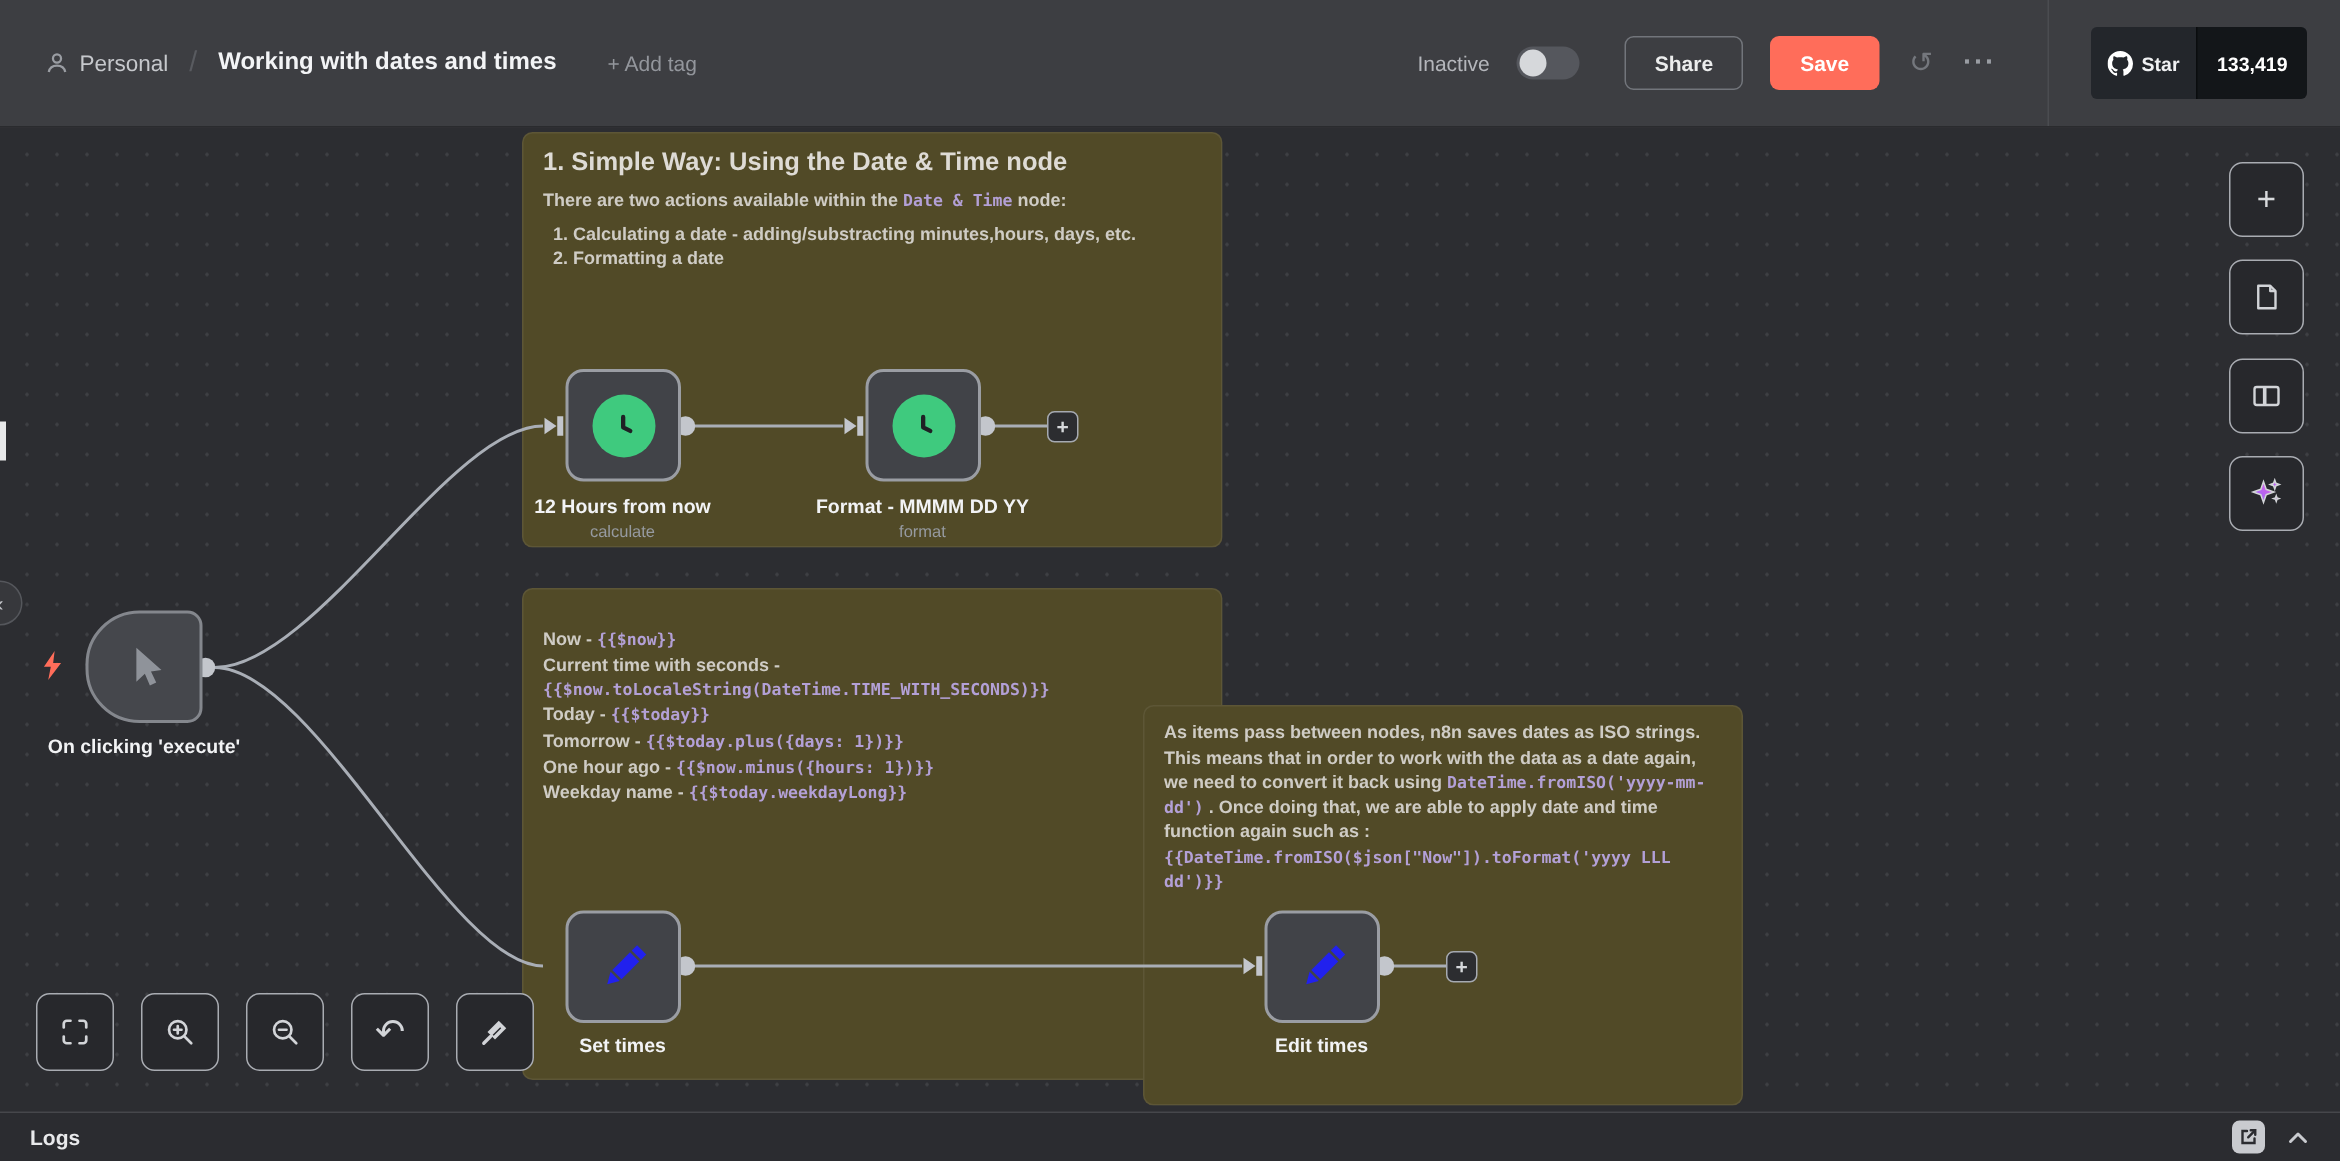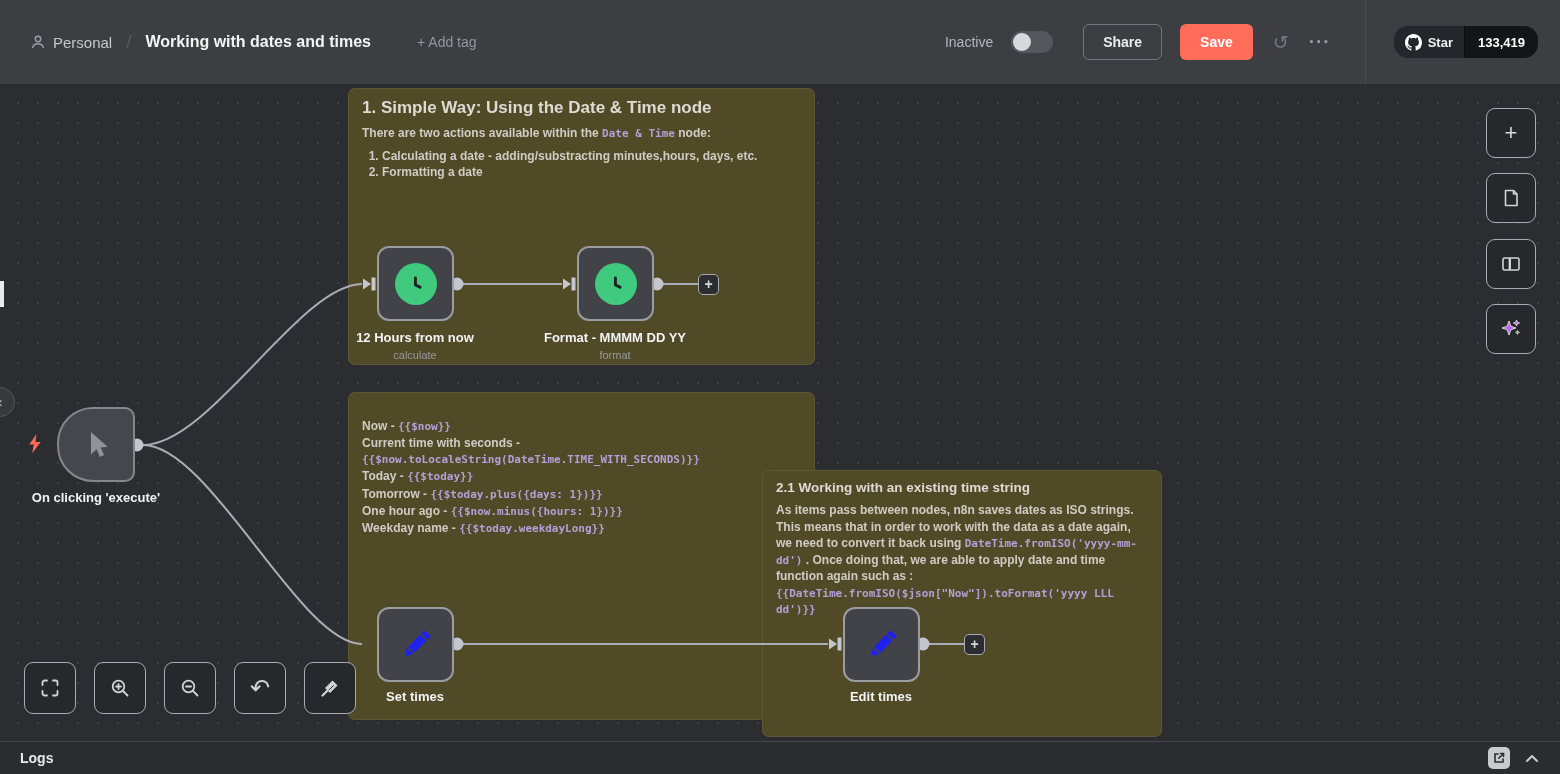--- a/index.html
+++ b/index.html
@@ -7,34 +7,34 @@
     font-family:"Liberation Sans", sans-serif; }
 
   
   .topbar { position:absolute; left:0; top:0; width:1560px; height:85px;
     background:#3d3e42; border-bottom:1px solid #2a2b2e; display:flex;
     align-items:center; padding:0 22px 0 30px; z-index:20; }
   .crumbs { display:flex; align-items:center; gap:10px; }
   .crumb-proj { display:flex; align-items:center; gap:7px; color:#c6c8cc; font-size:15px; cursor:pointer;}
   .crumb-sep { color:#595b60; font-size:19px; font-weight:300; padding:0 4px;}
   .wf-title { color:#f3f4f6; font-size:16px; font-weight:700; }
-  .add-tag { color:#93969c; font-size:14px; margin-left:36px; cursor:pointer;}
+  .add-tag { color:#93969c; font-size:14px; margin-left:24px; cursor:pointer;}
   .topbar-right { margin-left:auto; display:flex; align-items:center; gap:18px; height:100%;}
   .inactive-lbl { color:#b4b6bb; font-size:14px; }
   .toggle { width:42px; height:22px; border-radius:11px; background:#55575d; position:relative; cursor:pointer; }
   .toggle-knob { position:absolute; left:2px; top:2px; width:18px; height:18px; border-radius:50%; background:#d6d8db; }
   .btn-share { background:transparent; border:1px solid #72757b; border-radius:6px;
     color:#eceded; font-size:14px; font-weight:600; padding:9px 19px; margin-left:12px; cursor:pointer;
     font-family:Liberation Sans, sans-serif;}
   .btn-save { background:#ff6d5a; border:none; border-radius:6px; color:#fff;
     font-size:14px; font-weight:600; padding:10px 20px; cursor:pointer; font-family:"Liberation Sans",sans-serif;text-align:right;}
   .icon-history { color:#74777d; font-size:19px; cursor:pointer; padding:0 2px;}
   .icon-more { color:#9a9da3; font-size:19px; font-weight:700; letter-spacing:1px; cursor:pointer;}
   .hdr-divider { width:1px; height:100%; background:#4b4c50; margin:0 10px 0 16px;}
-  .gh-widget { display:flex; align-items:stretch; height:32px; border-radius:14px; overflow:hidden; cursor:pointer;}
+  .gh-widget { display:flex; align-items:stretch; height:48px; border-radius:4px; overflow:hidden; cursor:pointer;}
   .gh-star { display:flex; align-items:center; gap:6px; background:#23262b; color:#f0f1f3;
     font-size:13px; font-weight:600; padding:0 11px;}
   .gh-count { display:flex; align-items:center; background:#131619; color:#ffffff;
     font-size:13px; font-weight:700; padding:4px 13px; border-left:1px solid #0a0c0e;}
 
   
   .canvas { position:absolute; left:0; top:85px; width:1560px; height:656px;
     background:#2c2d31; overflow:hidden;
     background-image:radial-gradient(#3f4044 1px, transparent 1.2px);
     background-size:20px 20px; background-position:8px 8px; }
@@ -153,21 +153,20 @@
       <div class="xline"><span>Now - </span><span class="code">{{$now}}</span></div>
       <div class="xline"><span>Current time with seconds - </span><span class="code">{{$now.toLocaleString(DateTime.TIME_WITH_SECONDS)}}</span></div>
       <div class="xline"><span>Today - </span><span class="code">{{$today}}</span></div>
       <div class="xline"><span>Tomorrow - </span><span class="code">{{$today.plus({days: 1})}}</span></div>
       <div class="xline"><span>One hour ago - </span><span class="code">{{$now.minus({hours: 1})}}</span></div>
       <div class="xline"><span>Weekday name - </span><span class="code">{{$today.weekdayLong}}</span></div>
     </div>
   </div>
 
   <div class="sticky s-small" style="left:762px; top:385px; width:400px; height:267px; z-index:2;">
-    <h3>2.1 Working with an existing time string</h3>
     <p style="line-height:1.38;"><span>As items pass between nodes, n8n saves dates as ISO strings. This means that in order to work with the data as a date again, we need to convert it back using </span><span class="code">DateTime.fromISO('yyyy-mm-dd')</span><span> . Once doing that, we are able to apply date and time function again such as : </span><span class="code">{{DateTime.fromISO($json["Now"]).toFormat('yyyy LLL dd')}}</span></p>
   </div>
 
   <svg class="conn-layer">
     <g stroke="#a9aeb6" stroke-width="2" fill="none">
       <path d="M143,360 C210,360 300,199 362,199"></path>
       <path d="M143,360 C210,360 300,559 362,559"></path>
       <path d="M460,199 L562,199"></path>
       <path d="M662,199 L698,199"></path>
       <path d="M460,559 L828,559"></path>

